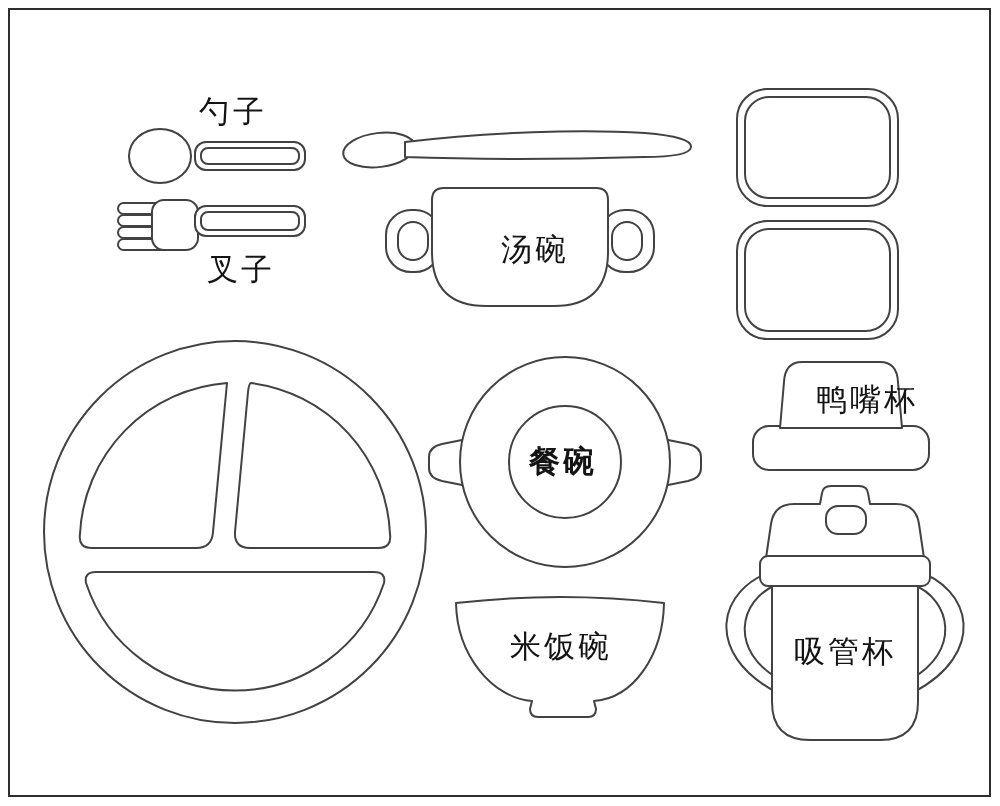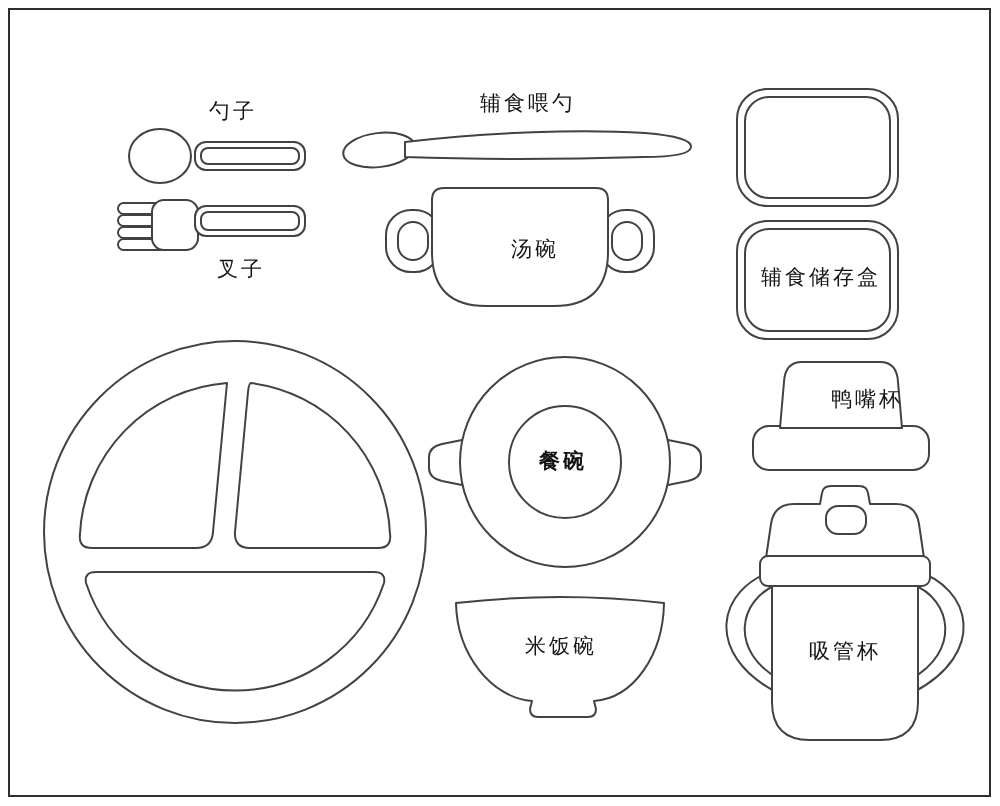--- a/index.html
+++ b/index.html
@@ -25,21 +25,21 @@
     position: absolute;
     left: 0; top: 0;
   }
   .art * {
     vector-effect: non-scaling-stroke;
   }
   .lbl {
     position: absolute;
     transform: translate(-50%, -50%);
     white-space: nowrap;
-    font-size: 21px;
+    font-size: 31px;
     letter-spacing: 3px;
     color: var(--text, #141414);
     line-height: 1;
     text-align: center;
   }
   .lbl.bg {
     background: var(--background, #ffffff);
     padding: 2px 5px;
   }
 </style>
@@ -119,25 +119,23 @@
         <path d="M 772 586 L 918 586 L 918 702 Q 918 740 880 740 L 810 740 Q 772 740 772 702 Z"></path>
       </g>
 
     </g>
   </svg>
 
   <div class="lbl" style="left:233px; top:111px;">勺子</div>
 
   <div class="lbl" style="left:241px; top:269px;">叉子</div>
 
-  <div class="lbl" style="left:528px; top:103px;">辅食喂勺</div>
 
   <div class="lbl" style="left:519px; top:249px;margin-left:16px;">汤碗</div>
 
-  <div class="lbl bg" style="left:821px; top:277px;">辅食储存盒</div>
 
   <div class="lbl" style="left:867px; top:399px;">鸭嘴杯</div>
 
 
   <div class="lbl" style="left:563px; top:461px;font-weight:bold;">餐碗</div>
 
   <div class="lbl" style="left:561px; top:646px;font-family:Liberation Serif, serif;">米饭碗</div>
 
   <div class="lbl" style="left:845px; top:651px;">吸管杯</div>
 

